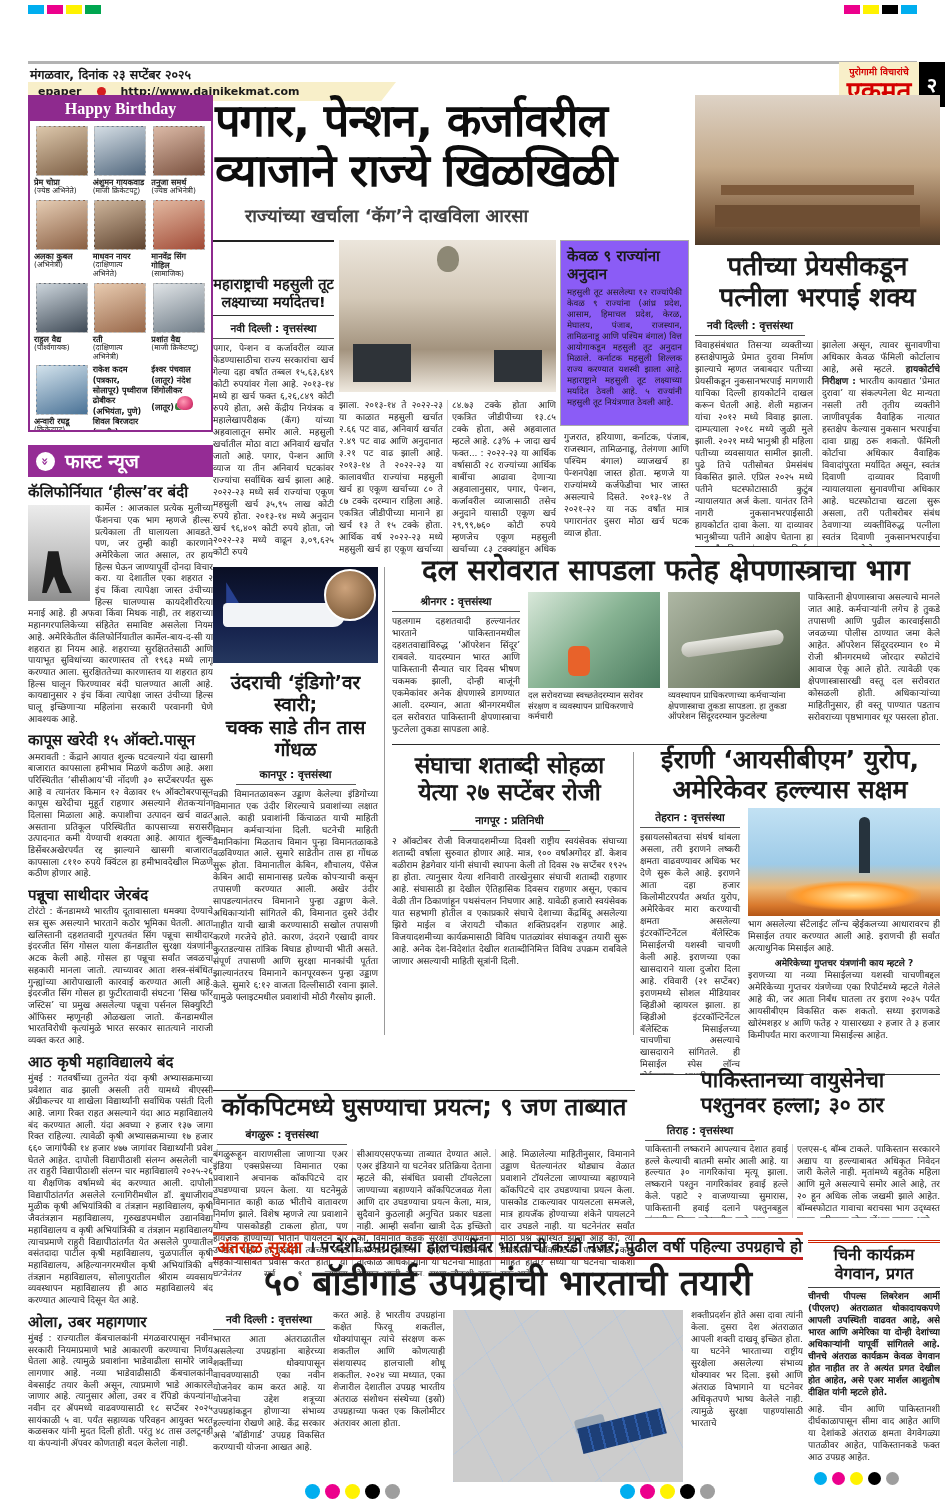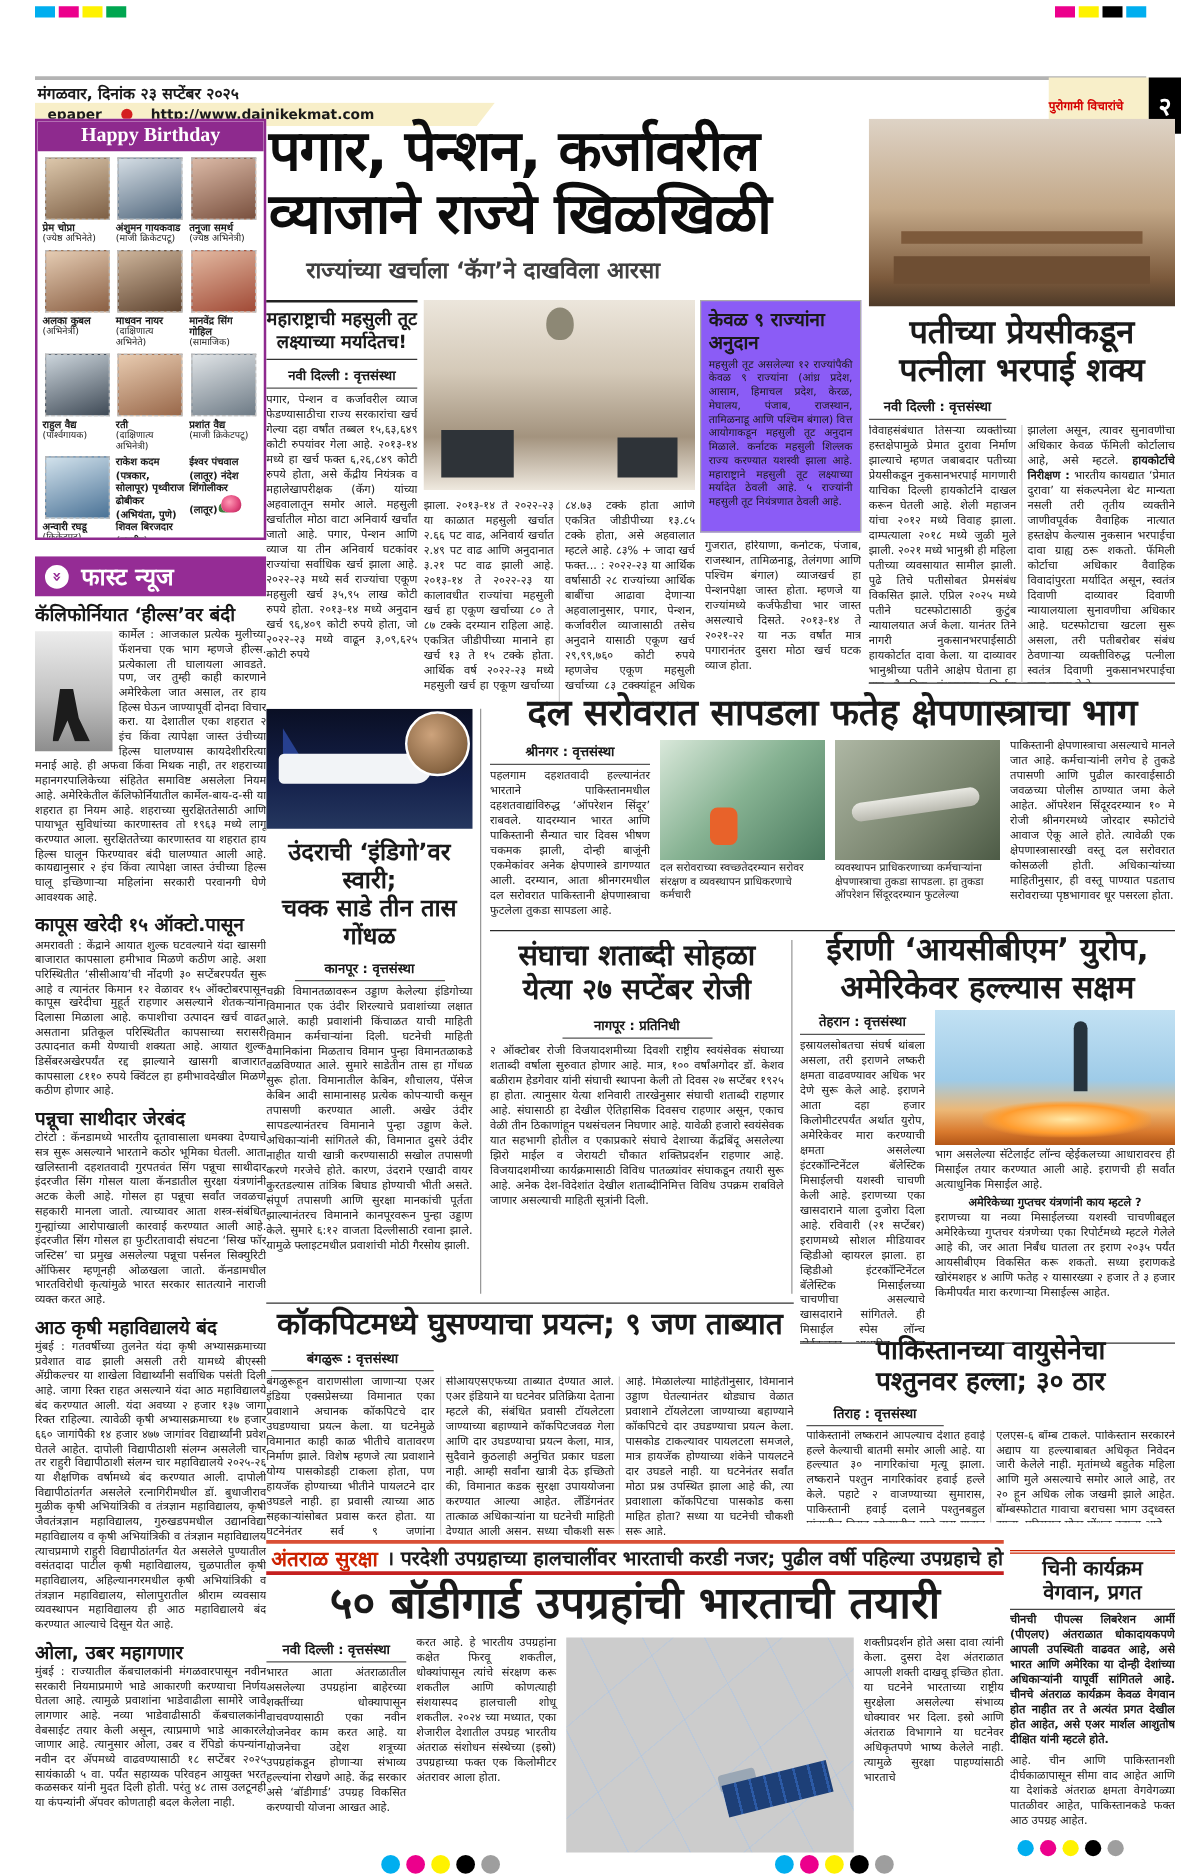--- a/index.html
+++ b/index.html
@@ -11,21 +11,21 @@
   .regrow{display:flex;gap:3px;}
   .regsq{width:16px;height:9px;}
   .mast-rule{background:#b3b3b3;height:3px;}
   .dateline{font-size:12.5px;font-weight:bold;}
   .cream{background:#f8efc9;}
   .epaper-strip{display:flex;align-items:center;gap:15px;padding:2px 10px;clip-path:polygon(0 0,100% 0,96% 100%,0 100%);font-size:11px;font-weight:bold;}
   .linkdot{width:9px;height:9px;border-radius:50%;background:#d41f1f;display:inline-block;}
   .secmast{font-size:40px;font-weight:bold;letter-spacing:-1px;white-space:nowrap;display:flex;align-items:center;justify-content:center;}
   .secmast .red{color:#d40000;}
   .secmast .gray{color:#9a9a9a;}
-  .brandbox{text-align:left;padding-top:16px;}
+  .brandbox{text-align:center;padding-top:3px;}
   .brand-tag{color:#d40000;font-weight:bold;font-size:9.5px;}
   .brand-name{color:#d40000;font-weight:bold;font-size:26px;line-height:1.05;font-family:"DejaVu Serif",serif;}
   .pagenum{background:#000;color:#fff;display:flex;align-items:center;justify-content:center;font-size:20px;font-weight:bold;}
   
   .bday{border:2px solid #8e2a8e;background:#fff;}
   .bday-head{background:#8e2a8e;color:#fff;text-align:center;font-family:"Liberation Serif","DejaVu Serif",serif;font-weight:bold;font-size:16px;padding:3px 0;}
   .bday-grid{display:grid;grid-template-columns:1fr 1fr 1fr;gap:4px 3px;padding:5px 4px 2px 4px;}
   .bcell{text-align:left;}
   .bphoto{width:52px;height:50px;border:1px dashed #bbb;margin:0 auto 2px auto;}
   .bname{font-size:8px;font-weight:bold;line-height:1.15;}
@@ -41,21 +41,21 @@
   .fn-body{font-size:9px;line-height:1.3;}
   .heels{float:left;width:62px;height:96px;margin:2px 5px 2px 0;background:linear-gradient(180deg,#ececec,#c2c2c2 55%,#8d8d8d);position:relative;}
   .heels i{position:absolute;bottom:8px;left:14px;width:30px;height:42px;background:#1c1c1c;clip-path:polygon(20% 0,55% 0,70% 55%,100% 100%,60% 100%,40% 60%,15% 100%,0 100%,10% 50%);}
   
   .h-main{font-size:45px;line-height:1.1;font-weight:bold;letter-spacing:-1px;color:#0d0d0d;}
   .h-sub{font-size:18px;font-weight:bold;color:#414141;margin-top:8px;}
   .byline{font-weight:bold;text-align:center;font-size:10.5px;padding:2px 0 3px 0;border-bottom:1px solid #555;margin-bottom:4px;}
   .body9{font-size:9px;line-height:1.33;}
   .cols2{column-count:2;column-gap:9px;column-rule:1px solid #ccc;}
   .cols3{column-count:3;column-gap:9px;column-rule:1px solid #ccc;}
-  .boxl-title{font-size:14.5px;font-weight:bold;line-height:1.25;text-align:center;border-bottom:1px solid #333;padding:2px 0 4px 0;margin-bottom:3px;}
+  .boxl-title{font-size:14.5px;font-weight:bold;line-height:1.25;text-align:center;border-bottom:1px solid #333;padding:2px 0 4px 0;margin-bottom:3px;margin-top:28px;}
   .boxr{background:#8b5cf6;border:1px solid #aaa;padding:6px;}
   .boxr-title{font-size:15px;font-weight:bold;line-height:1.2;margin-bottom:4px;}
   .h-med{font-weight:bold;text-align:center;line-height:1.18;}
   .caption{font-size:8.5px;line-height:1.25;margin-top:2px;}
   .subhead-b{font-weight:bold;}
   .rule-b{border-bottom:1.5px solid #2a2a2a;}
   .banner{display:flex;align-items:center;gap:7px;border-top:3px solid #d94f35;border-bottom:3px solid #c41f1f;padding:2px 4px;}
   .banner .lab{color:#cc2200;font-weight:bold;font-size:16.5px;white-space:nowrap;}
   .banner .txt{color:#1d1d1d;font-weight:bold;font-size:15.5px;white-space:nowrap;}
   .dots{display:flex;gap:5px;align-items:center;}
@@ -319,21 +319,21 @@
           <div class="msl"></div>
           <div class="flame"></div>
         </div>
         <div class="body9 just" style="margin-top:3px;">भाग असलेल्या सॅटेलाईट लॉन्च व्हेईकलच्या आधारावरच ही मिसाईल तयार करण्यात आली आहे. इराणची ही सर्वांत अत्याधुनिक मिसाईल आहे.</div>
         <div class="body9" style="font-weight:bold;margin-top:3px;text-align:center;">अमेरिकेच्या गुप्तचर यंत्रणांनी काय म्हटले ?</div>
         <div class="body9 just">इराणच्या या नव्या मिसाईलच्या यशस्वी चाचणीबद्दल अमेरिकेच्या गुप्तचर यंत्रणेच्या एका रिपोर्टमध्ये म्हटले गेलेले आहे की, जर आता निर्बंध घातला तर इराण २०३५ पर्यंत आयसीबीएम विकसित करू शकतो. सध्या इराणकडे खोरंमशहर ४ आणि फतेह २ यासारख्या २ हजार ते ३ हजार किमीपर्यंत मारा करणाऱ्या मिसाईल्स आहेत.</div>
       </div>
     </div>
   </div>
 
-  <div class="abs" style="left:213px;top:1042px;width:422px;height:186px;overflow:hidden;border-top:1px solid #333;padding-top:2px;">
+  <div class="abs" style="left:213px;top:1090px;width:422px;height:186px;overflow:hidden;border-top:1px solid #333;padding-top:2px;">
     <div class="h-med" style="font-size:24px;white-space:nowrap;">कॉकपिटमध्ये घुसण्याचा प्रयत्न; ९ जण ताब्यात</div>
     <div class="byline" style="width:130px;margin:4px 0 4px 4px;">बंगळुरू : वृत्तसंस्था</div>
     <div class="body9 just cols3" style="height:132px;overflow:hidden;">बंगळुरूहून वाराणसीला जाणाऱ्या एअर इंडिया एक्सप्रेसच्या विमानात एका प्रवाशाने अचानक कॉकपिटचे दार उघडण्याचा प्रयत्न केला. या घटनेमुळे विमानात काही काळ भीतीचे वातावरण निर्माण झाले. विशेष म्हणजे त्या प्रवाशाने योग्य पासकोडही टाकला होता, पण हायजॅक होण्याच्या भीतीने पायलटने दार उघडले नाही. हा प्रवासी त्याच्या आठ सहकाऱ्यांसोबत प्रवास करत होता. या घटनेनंतर सर्व ९ जणांना सीआयएसएफच्या ताब्यात देण्यात आले. एअर इंडियाने या घटनेवर प्रतिक्रिया देताना म्हटले की, संबंधित प्रवासी टॉयलेटला जाण्याच्या बहाण्याने कॉकपिटजवळ गेला आणि दार उघडण्याचा प्रयत्न केला, मात्र, सुदैवाने कुठलाही अनुचित प्रकार घडला नाही. आम्ही सर्वांना खात्री देऊ इच्छितो की, विमानात कडक सुरक्षा उपाययोजना करण्यात आल्या आहेत. लँडिंगनंतर तात्काळ अधिकाऱ्यांना या घटनेची माहिती देण्यात आली असून, सध्या चौकशी सुरू आहे. मिळालेल्या माहितीनुसार, विमानाने उड्डाण घेतल्यानंतर थोड्याच वेळात प्रवाशाने टॉयलेटला जाण्याच्या बहाण्याने कॉकपिटचे दार उघडण्याचा प्रयत्न केला. पासकोड टाकल्यावर पायलटला समजले, मात्र हायजॅक होण्याच्या शंकेने पायलटने दार उघडले नाही. या घटनेनंतर सर्वांत मोठा प्रश्न उपस्थित झाला आहे की, त्या प्रवाशाला कॉकपिटचा पासकोड कसा माहित होता? सध्या या घटनेची चौकशी सुरू आहे.</div>
   </div>
 
   <div class="abs" style="left:645px;top:1068px;width:295px;height:150px;overflow:hidden;">
     <div class="h-med" style="font-size:21px;">
       <div>पाकिस्तानच्या वायुसेनेचा</div>
       <div>पश्तुनवर हल्ला; ३० ठार</div>
     </div>

